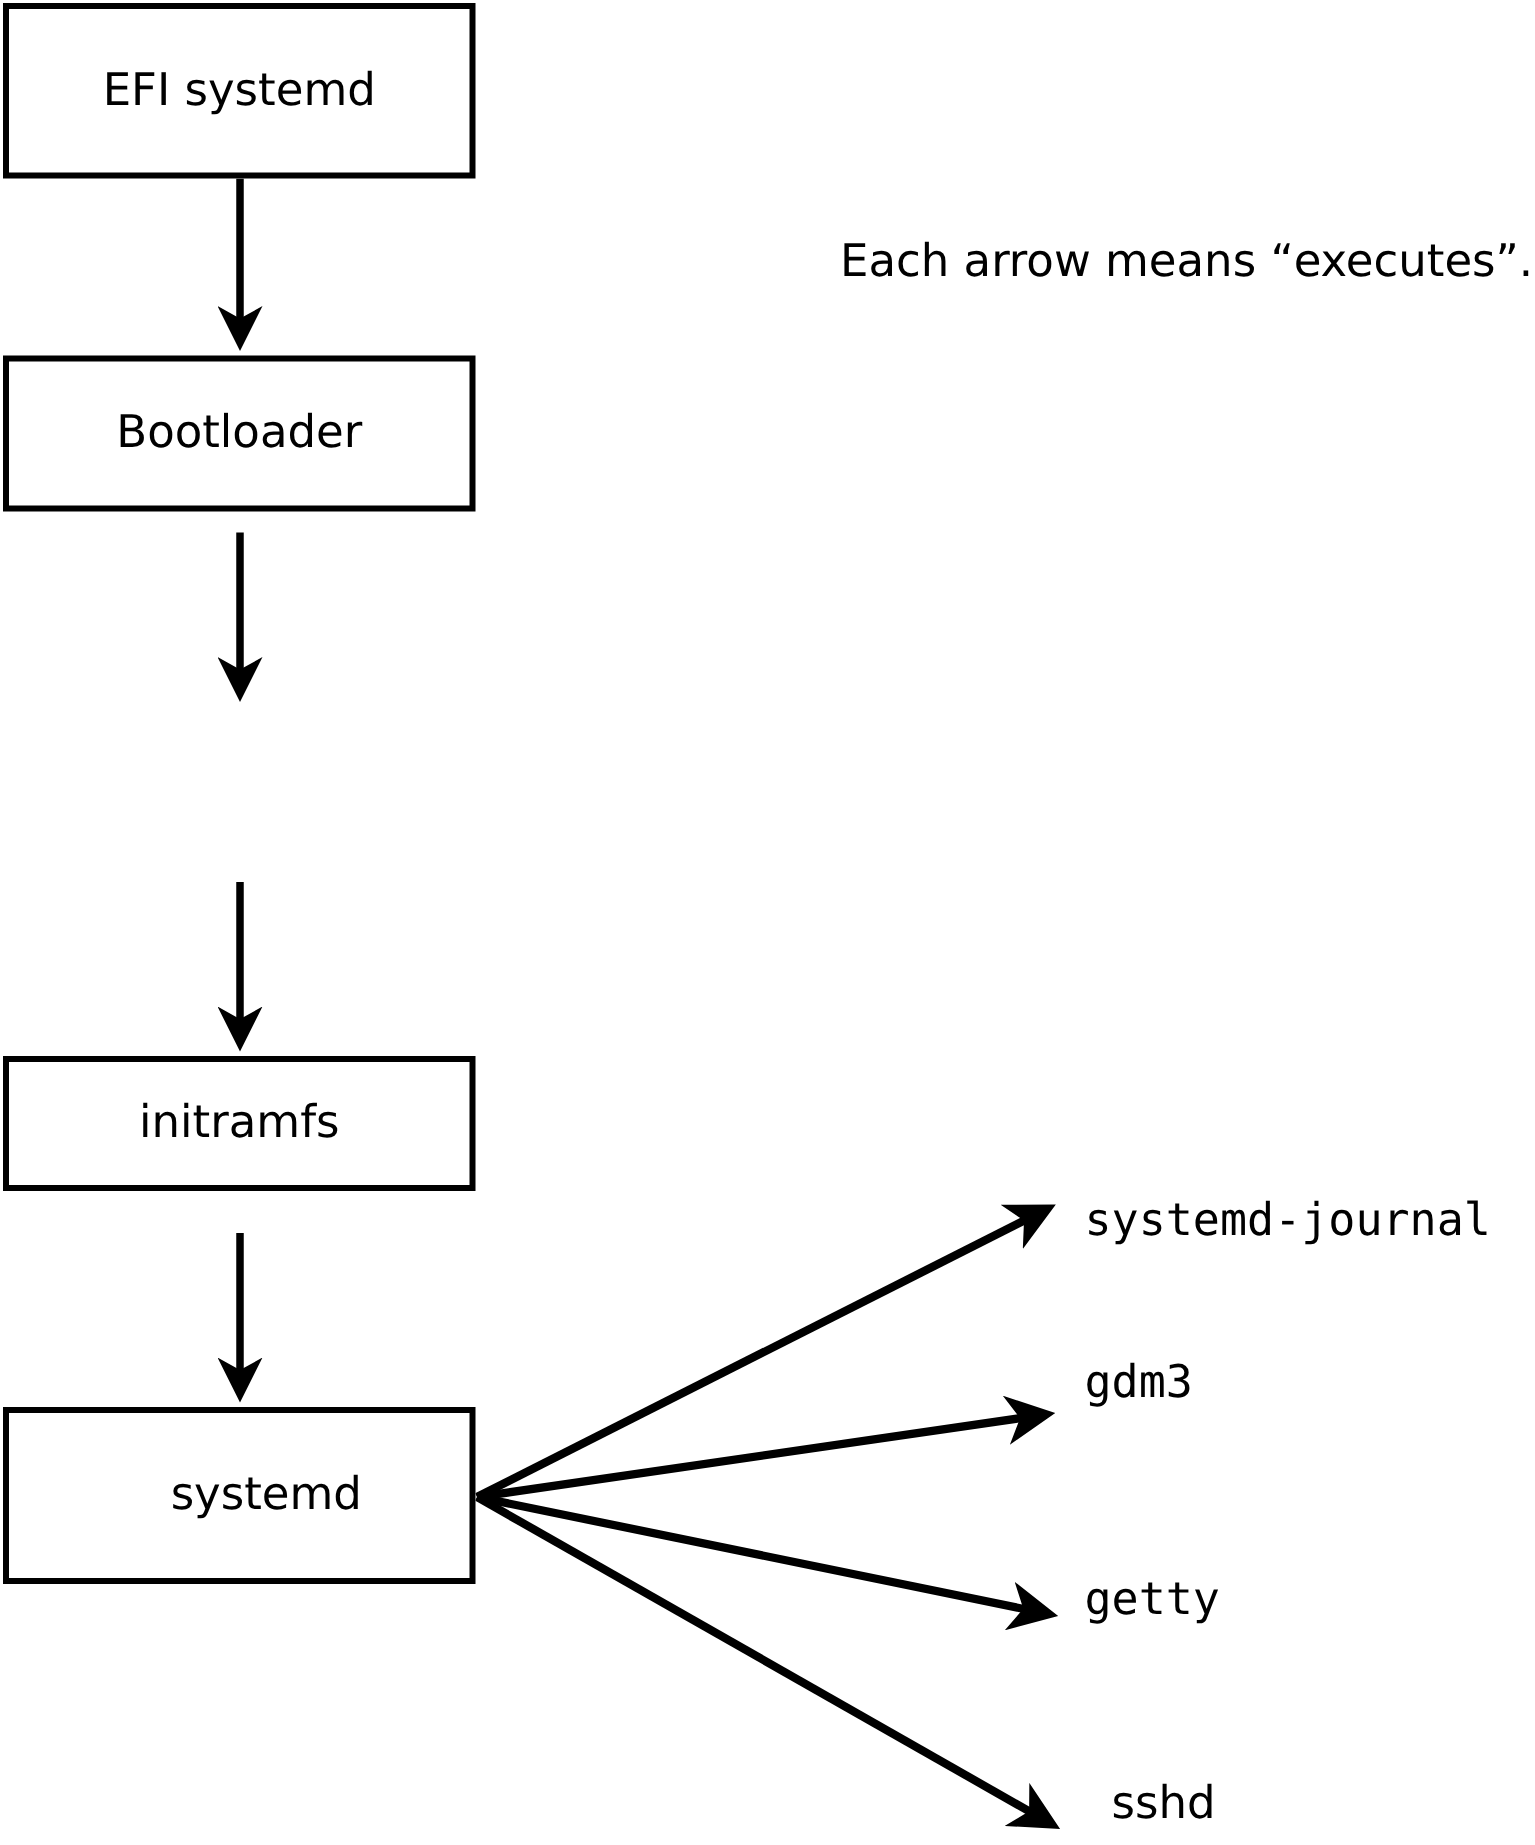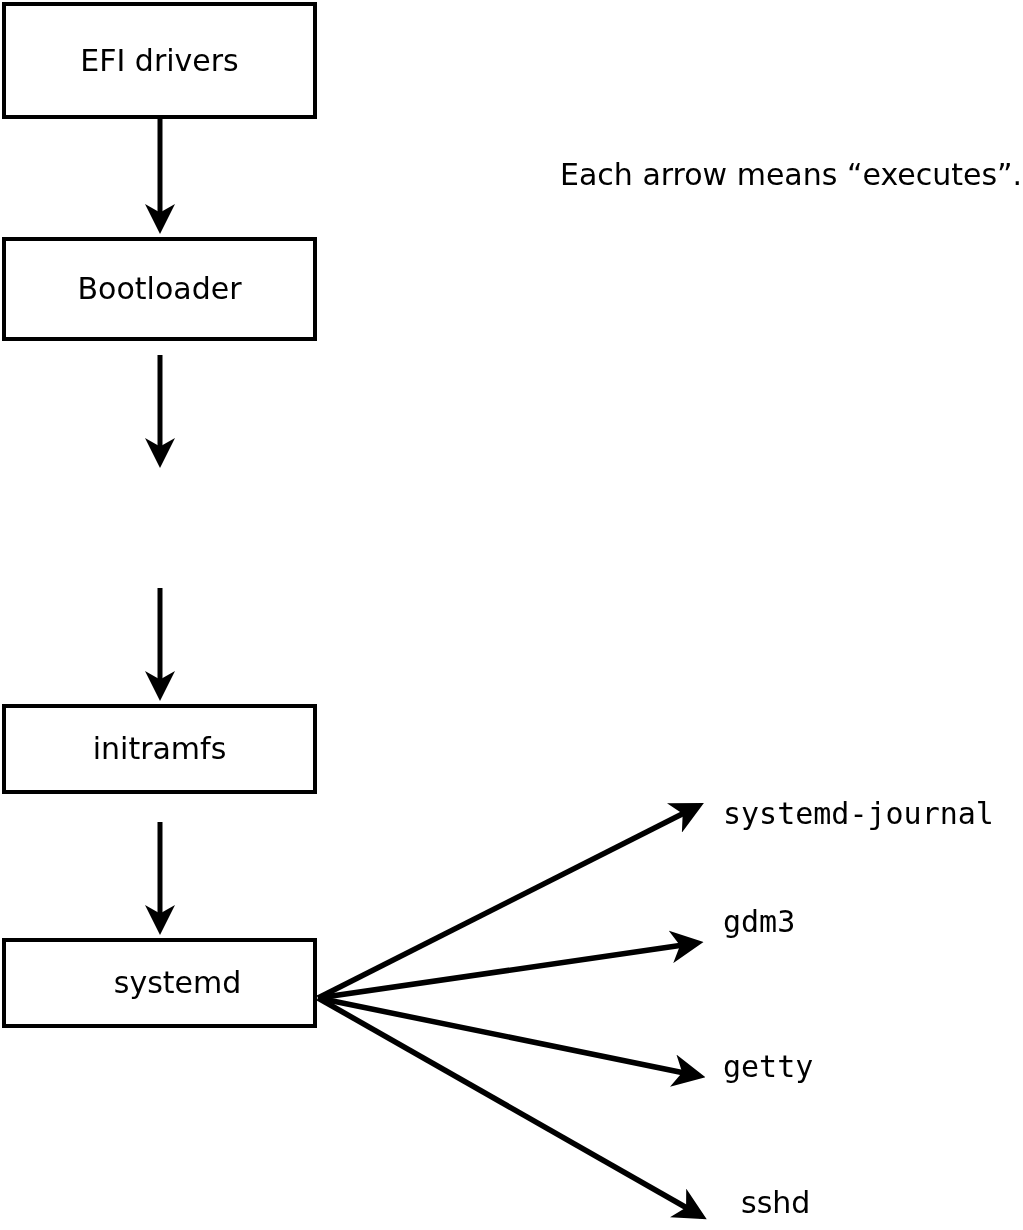--- a/index.html
+++ b/index.html
@@ -37,21 +37,21 @@
     display: flex;
     align-items: center;
     justify-content: center;
     font-size: 30px;
     line-height: 1;
   }
   .node-efi        { top: 2px;   height: 117px; }
   .node-bootloader { top: 237px; height: 104px; }
   .node-kernel     { top: 471px; height: 117px; }
   .node-initramfs  { top: 704px; height: 90px; }
-  .node-systemd    { top: 938px; height: 90px; padding-left: 36px; }
+  .node-systemd    { top: 938px; height: 118px; padding-left: 36px; }
   .caption {
     position: absolute;
     left: 560px;
     top: 160px;
     font-size: 30px;
     line-height: 1;
     white-space: nowrap;
   }
   .svc {
     position: absolute;
@@ -80,21 +80,21 @@
     <line class="arrow v" x1="160" y1="355" x2="160" y2="462" marker-end="url(#ah)"></line>
     <line class="arrow v" x1="160" y1="588" x2="160" y2="695" marker-end="url(#ah)"></line>
     <line class="arrow v" x1="160" y1="822" x2="160" y2="929" marker-end="url(#ah)"></line>
     <line class="arrow d" x1="318" y1="998" x2="698" y2="806" marker-end="url(#ah)"></line>
     <line class="arrow d" x1="318" y1="998" x2="697" y2="943" marker-end="url(#ah)"></line>
     <line class="arrow d" x1="318" y1="998" x2="699" y2="1076" marker-end="url(#ah)"></line>
     <line class="arrow d" x1="318" y1="998" x2="701" y2="1216" marker-end="url(#ah)"></line>
   </svg>
 
   <div class="node node-efi">
-    <span>EFI drivers</span>
+    <span>EFI systemd</span>
   </div>
   <div class="node node-bootloader">
     <span>Bootloader</span>
   </div>
   <div class="node node-initramfs">
     <span>initramfs</span>
   </div>
   <div class="node node-systemd">
     <span>systemd</span>
   </div>

